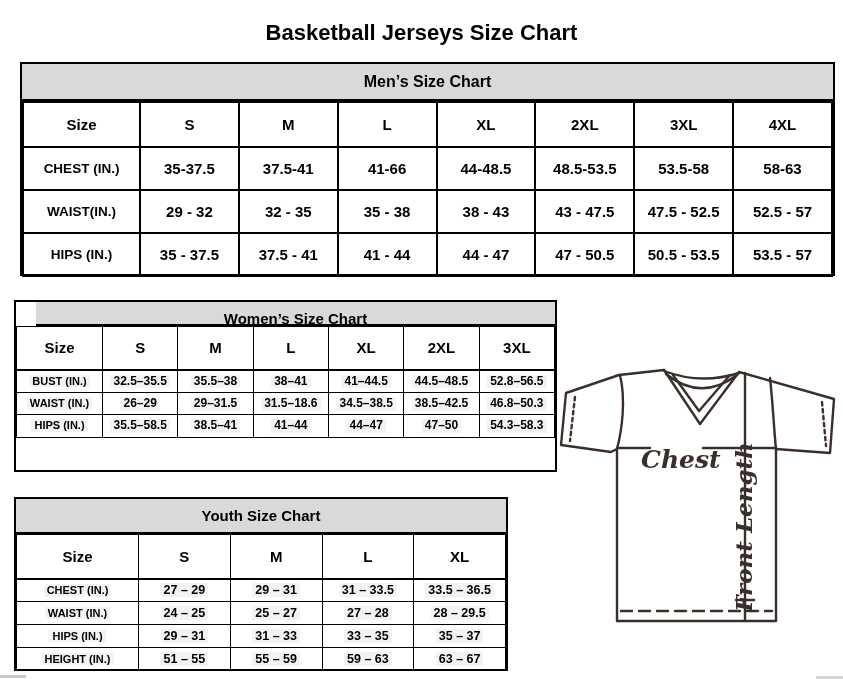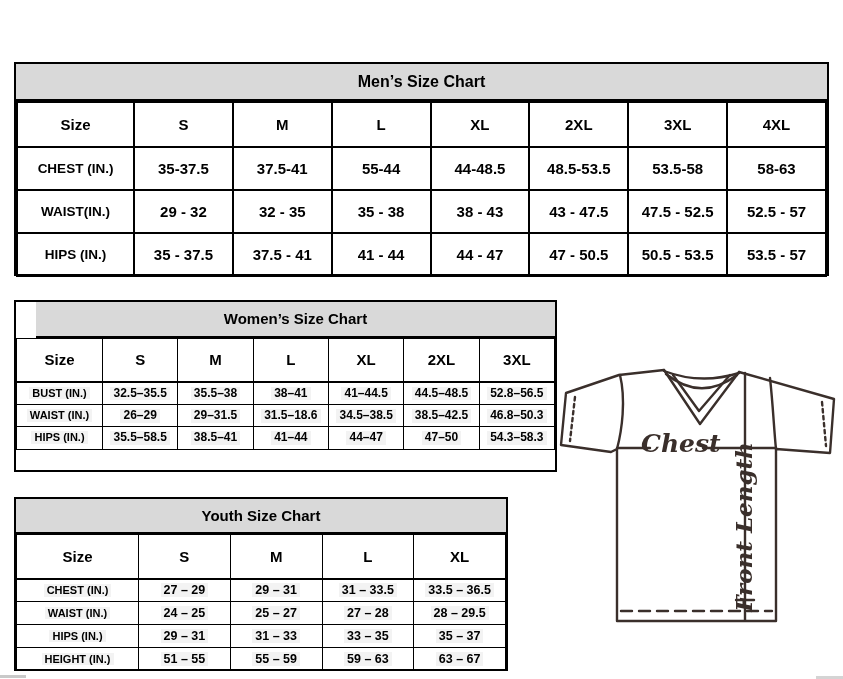--- a/index.html
+++ b/index.html
@@ -10,33 +10,33 @@
   .page-title{position:absolute;left:0;top:5px;width:100%;text-align:center;
               font-size:22px;font-weight:bold;letter-spacing:0;}
 
   .chart{position:absolute;border:2px solid #000;background:#fff;}
   .chart .band{background:#d9d9d9;text-align:center;font-weight:bold;
                border-bottom:2px solid #000;}
   .chart table{width:100%;border-collapse:collapse;table-layout:fixed;}
   .chart th,.chart td{text-align:center;vertical-align:middle;font-weight:bold;padding:0;}
 
   
-  .mens{left:14px;top:62px;width:815px;height:214px;}
+  .mens{left:20px;top:62px;width:815px;height:214px;}
   .mens .band{height:37px;line-height:36px;font-size:16px;}
   .mens th,.mens td{border:2px solid #000;}
   .mens thead tr{height:45px;}
   .mens tbody tr{height:43px;}
   .mens thead th{font-size:15px;}
   .mens th:first-child{width:117px;}
   .mens .rowlabel{font-size:13.5px;}
   .mens td{font-size:15px;border-radius:8px;}
 
   
   .womens{left:14px;top:300px;width:543px;height:172px;}
-  .womens .band{height:36px;line-height:34px;font-size:15px;margin-left:20px;}
+  .womens .band{height:24px;line-height:34px;font-size:15px;margin-left:20px;}
   .womens th,.womens td{border:1px solid #000;}
   .womens thead tr{height:43px;border-bottom:2px solid #000;}
   .womens tbody tr{height:22.5px;}
   .womens thead th{font-size:15px;}
   .womens th:first-child{width:86px;}
   .womens .rowlabel{font-size:11px;}
   .womens td{font-size:12px;}
 
   
   .youth{left:14px;top:497px;width:494px;height:174px;}
@@ -49,36 +49,37 @@
   .youth .rowlabel{font-size:11px;}
   .youth td{font-size:12.5px;text-decoration:underline;}
 
   
   .womens .val,.youth .val,.womens .lbl,.youth .lbl{
       background:#f3f3f3;padding:0 3px;display:inline-block;line-height:1.15;}
 
   
   .jersey{position:absolute;left:556px;top:360px;width:287px;height:302px;margin:0;}
   .jersey svg{position:absolute;left:0;top:0;}
-  .chest-label{position:absolute;left:85px;top:69px;width:70px;text-align:right;
+  .chest-label{position:absolute;left:85px;top:85px;width:70px;text-align:right;
                font-family:"DejaVu Serif",serif;font-weight:bold;font-style:italic;
                font-size:25px;color:#3a2f2b;}
   .front-length-label{position:absolute;left:104px;top:152px;width:170px;height:30px;
                text-align:center;transform:rotate(-90deg);transform-origin:center;
                font-family:"DejaVu Serif",serif;font-weight:bold;font-style:italic;
                font-size:23px;color:#3a2f2b;white-space:nowrap;}
 
   .frag-bl{position:absolute;left:0;top:675px;width:26px;height:3px;background:#c9c9c9;}
   .frag-br{position:absolute;left:816px;top:676px;width:27px;height:3px;background:#d4d4d4;}
 </style>
 </head>
 <body>
 
 <div class="canvas">
 
+  <h1 class="page-title">Basketball Jerseys Size Chart</h1>
 
   <section class="chart mens">
     <div class="band">Men’s Size Chart</div>
     <table>
         <thead>
           <tr>
             <th>Size</th>
             <th>S</th>
             <th>M</th>
             <th>L</th>
@@ -86,21 +87,21 @@
             <th>2XL</th>
             <th>3XL</th>
             <th>4XL</th>
           </tr>
         </thead>
         <tbody>
           <tr>
             <th class="rowlabel"><span class="lbl">CHEST (IN.)</span></th>
             <td><span class="val">35-37.5</span></td>
             <td><span class="val">37.5-41</span></td>
-            <td><span class="val">55-44</span></td>
+            <td><span class="val">41-66</span></td>
             <td><span class="val">44-48.5</span></td>
             <td><span class="val">48.5-53.5</span></td>
             <td><span class="val">53.5-58</span></td>
             <td><span class="val">58-63</span></td>
           </tr>
           <tr>
             <th class="rowlabel"><span class="lbl">WAIST(IN.)</span></th>
             <td><span class="val">29 - 32</span></td>
             <td><span class="val">32 - 35</span></td>
             <td><span class="val">35 - 38</span></td>

